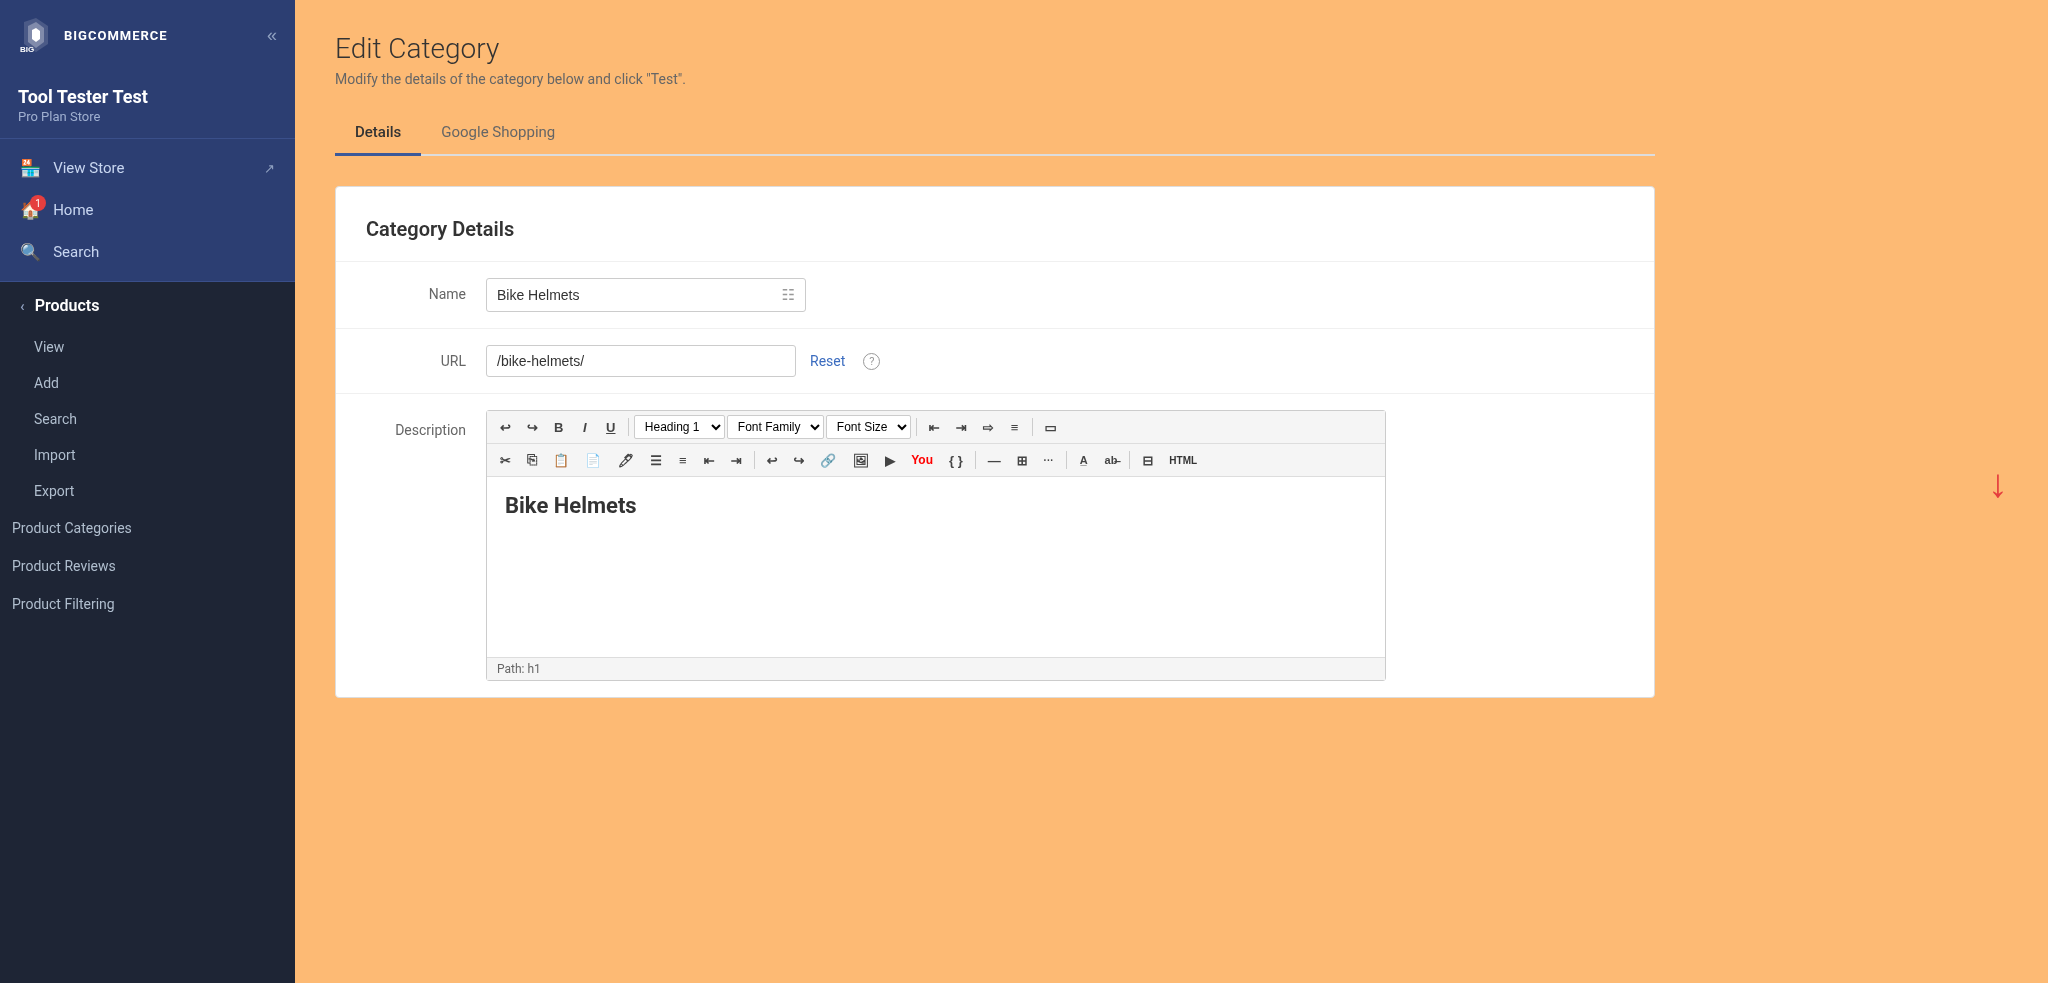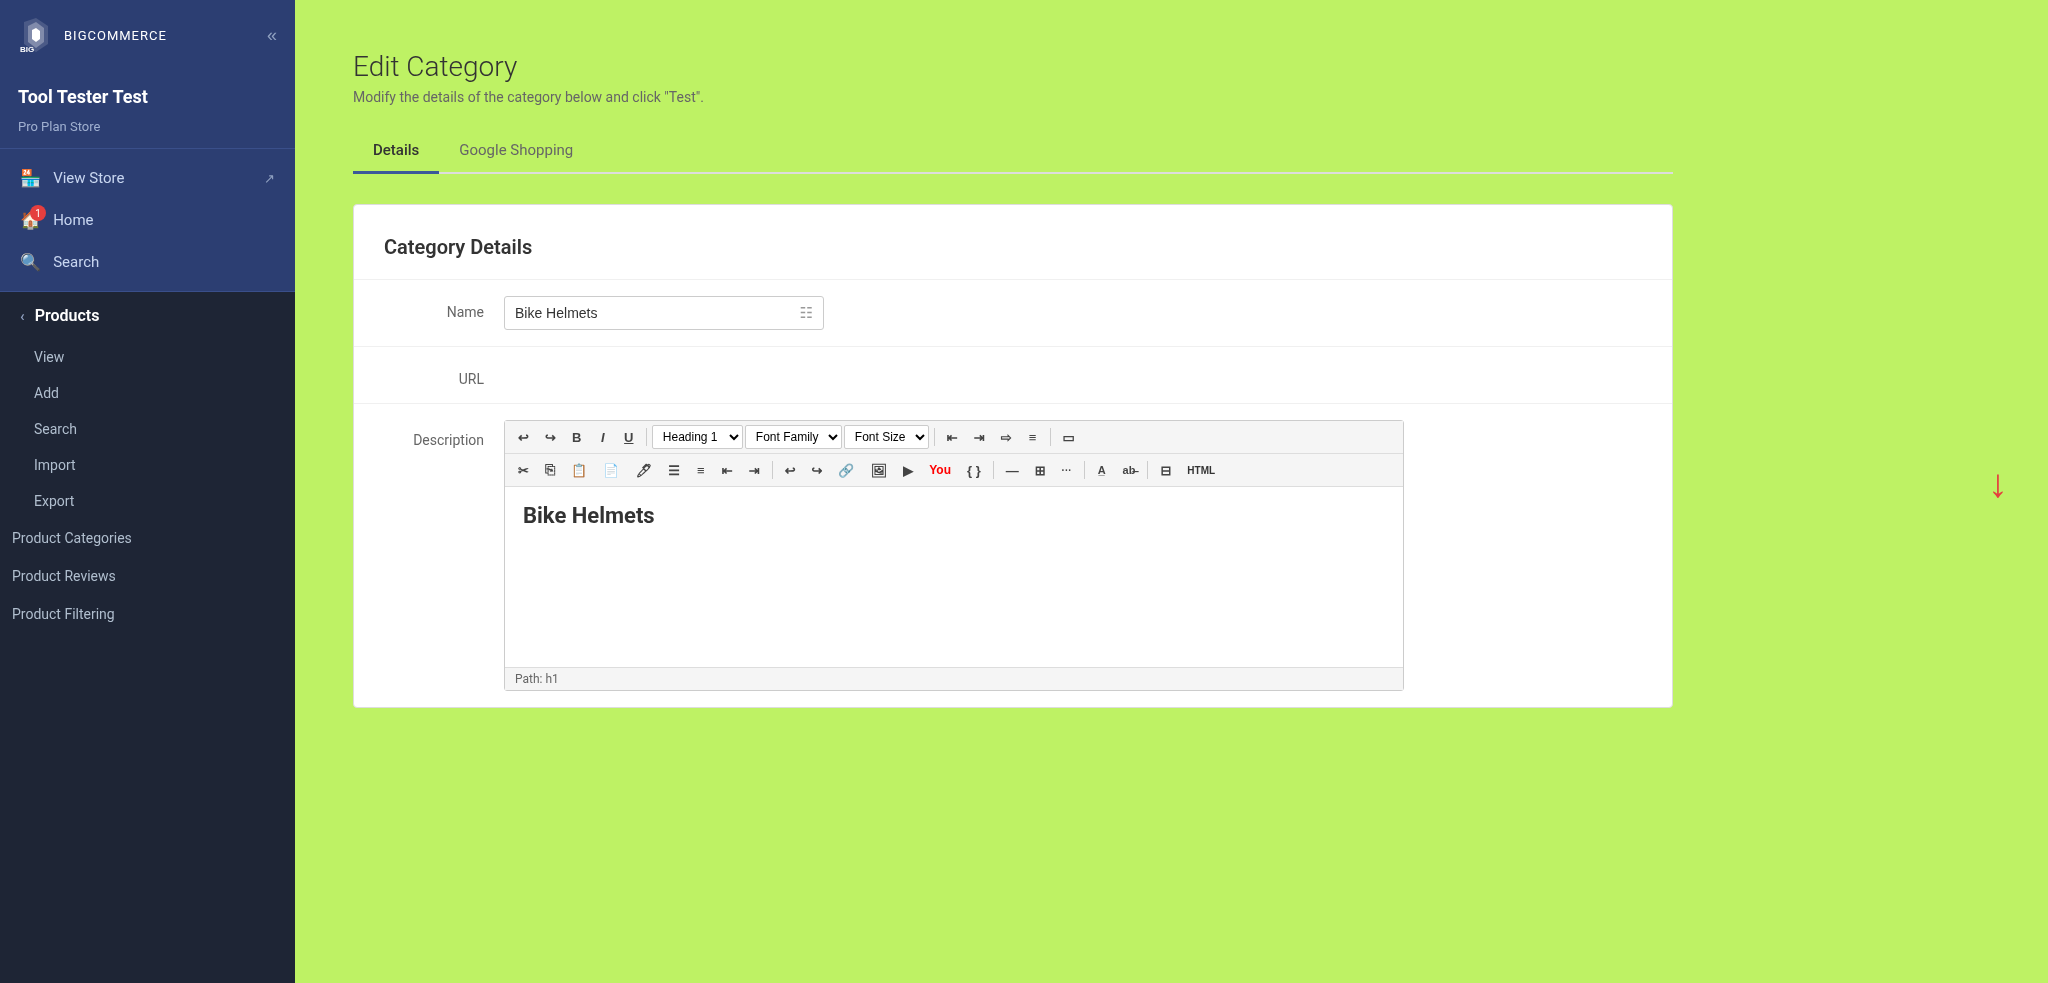--- a/index.html
+++ b/index.html
@@ -45,21 +45,21 @@
       border-bottom: 1px solid #3a4f8a;
     }
     #store-name {
       font-size: 18px;
       font-weight: 700;
       color: #fff;
     }
     #store-plan {
       font-size: 13px;
       color: #a0b0d0;
-      margin-top: 12px;
+      margin-top: 2px;
     }
     #nav-top {
       padding: 8px 0;
       border-bottom: 1px solid #3a4f8a;
     }
     .nav-item {
       display: flex;
       align-items: center;
       gap: 12px;
       padding: 11px 20px;
@@ -127,22 +127,22 @@
       border-radius: 3px;
       margin-left: 8px;
       vertical-align: middle;
       letter-spacing: 0.5px;
     }
 
     
     #main {
       flex: 1;
       overflow-y: auto;
-      background: #bef264;
-      padding: 18px;
+      background: #fdba74;
+      padding: 0;
     }
     #main-inner {
       padding: 32px 40px;
       max-width: 1400px;
     }
     #page-title {
       font-size: 28px;
       font-weight: 300;
       color: #333;
       margin-bottom: 6px;
@@ -355,21 +355,21 @@
 
 <div id="sidebar">
   <div id="sidebar-header">
     <div id="logo-area">
       <svg id="logo-icon" viewBox="0 0 38 38" fill="none" xmlns="http://www.w3.org/2000/svg">
         <polygon points="6,6 18,2 30,10 30,28 18,36 6,28" fill="#fff" opacity="0.15"></polygon>
         <polygon points="10,10 18,6 26,12 26,26 18,32 10,26" fill="#fff" opacity="0.3"></polygon>
         <polygon points="14,14 18,12 22,15 22,23 18,26 14,23" fill="#fff"></polygon>
         <text x="2" y="36" font-size="8" fill="#fff" font-weight="800" font-family="Arial">BIG</text>
       </svg>
-      <span style="font-size:13px;font-weight:400;color:#fff;letter-spacing:1px;">BIGCOMMERCE</span>
+      <span style="font-size:13px;font-weight:700;color:#fff;letter-spacing:1px;">BIGCOMMERCE</span>
     </div>
     <button id="collapse-btn">«</button>
   </div>
 
   <div id="store-info">
     <div id="store-name">Tool Tester Test</div>
     <div id="store-plan">Pro Plan Store</div>
   </div>
 
   <div id="nav-top">
@@ -423,20 +423,27 @@
         <div class="form-control-wrap">
           <div class="form-input">
             <input type="text" value="Bike Helmets" style="border: none; outline: none; flex: 1 1 0%; font-size: 14px; color: rgb(51, 51, 51);">
             <span class="input-icon">☷</span>
           </div>
         </div>
       </div>
 
       <div class="form-row">
         <div class="form-label">URL</div>
+        <div class="form-control-wrap">
+          <div class="url-row">
+            <input type="text" class="url-input" value="/bike-helmets/" style="">
+            <a class="reset-link">Reset</a>
+            <span class="help-icon">?</span>
+          </div>
+        </div>
       </div>
 
       <div class="form-row desc-row">
         <div class="form-label desc-label">Description</div>
         <div class="form-control-wrap editor-outer">
           <div id="editor-wrap">
 
             <div id="editor-toolbar-1">
               <button class="tb-btn" title="Undo">↩</button>
               <button class="tb-btn" title="Redo">↪</button>

